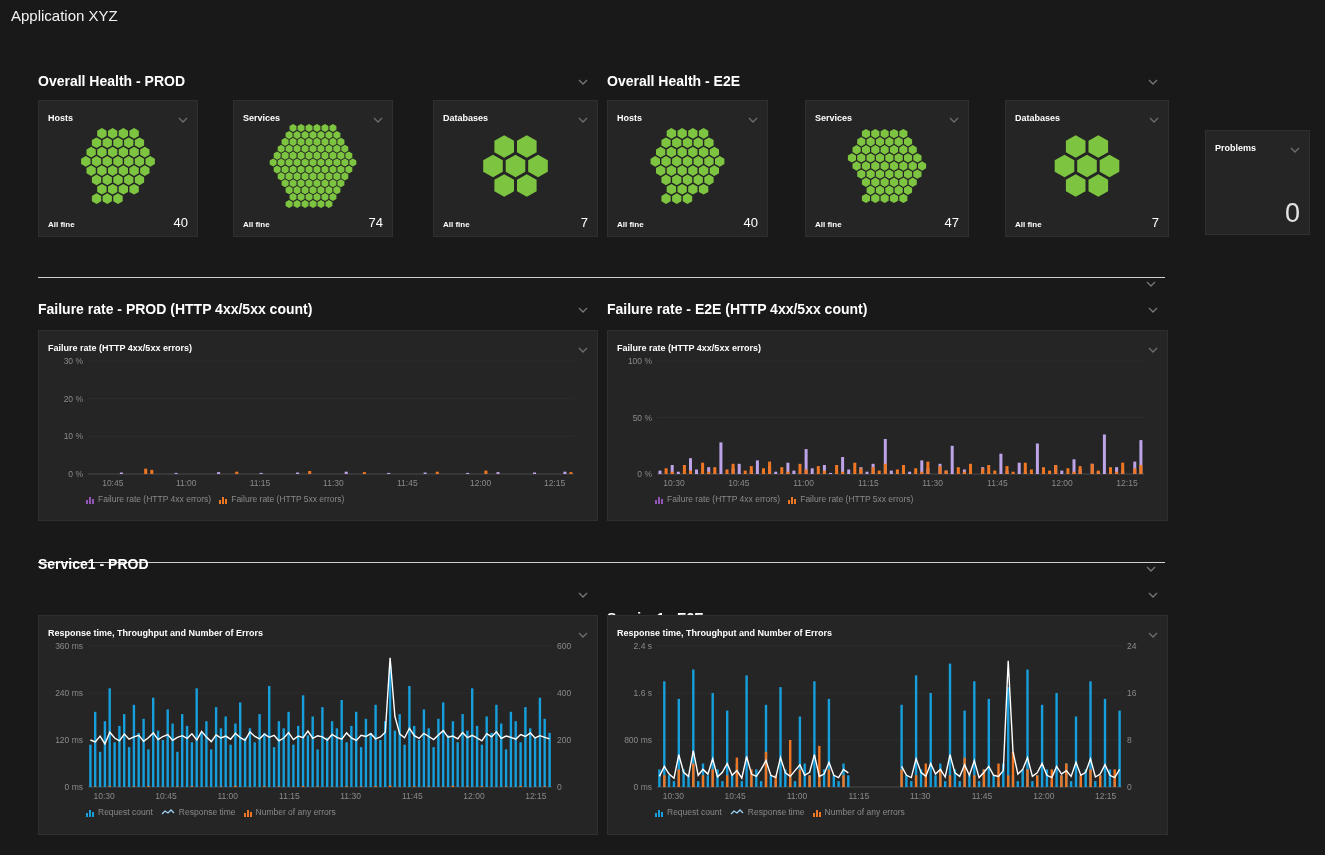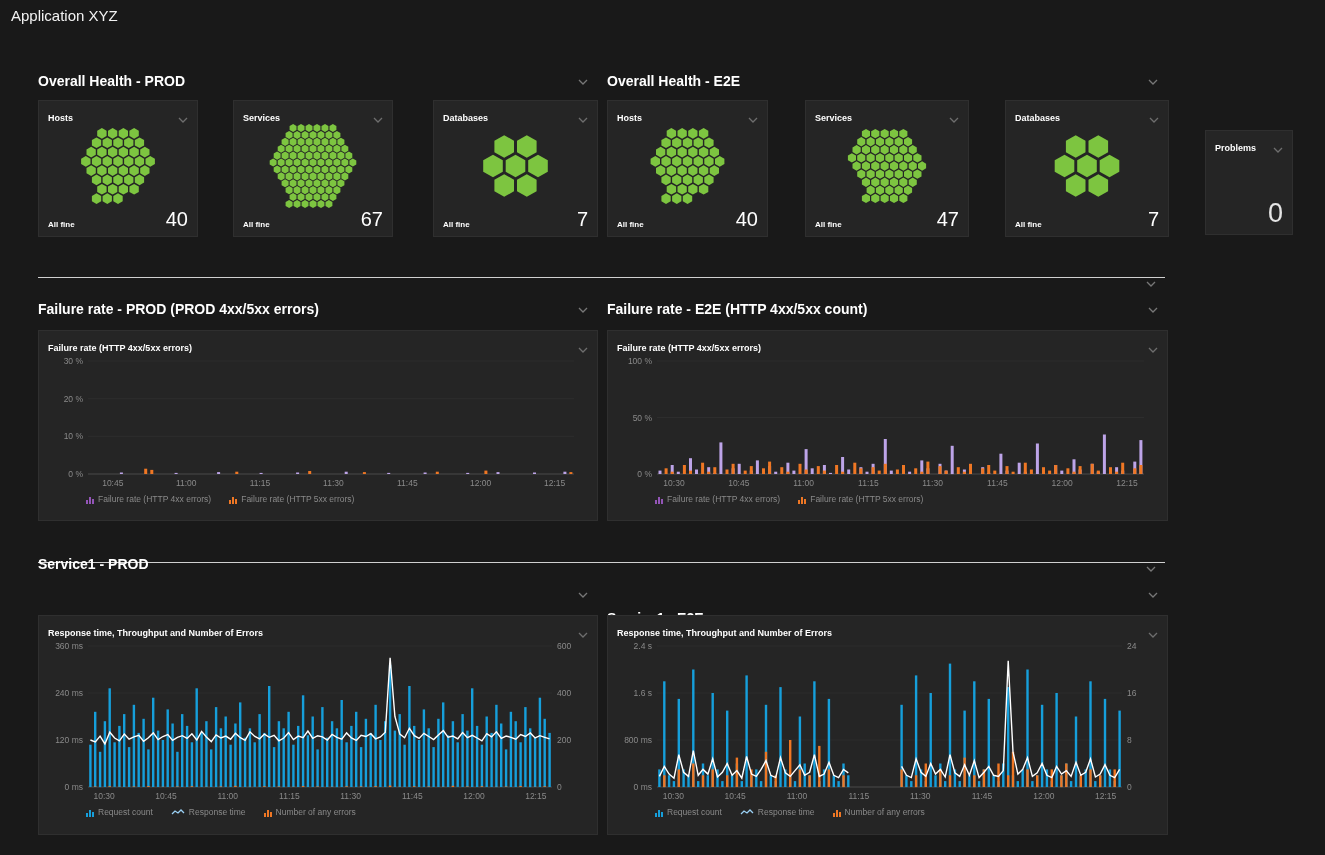--- a/index.html
+++ b/index.html
@@ -11,24 +11,24 @@
   .sec-chev{position:absolute;line-height:0}
   .divider{position:absolute;height:1px;background:#d0d0d0}
   .tile{position:absolute;background:#252525;border:1px solid #2f2f2f;
         display:flex;flex-direction:column;padding:7px 9px}
   .tile-head{display:flex;justify-content:space-between;align-items:flex-end;height:15px;flex:none}
   .tile-title{font-size:9px;font-weight:700;color:#fff;white-space:nowrap}
   .chev{line-height:0}
   .hexwrap{flex:1 1 auto;min-height:0}
   .tile-foot{display:flex;justify-content:space-between;align-items:flex-end;height:20px;flex:none}
   .status{font-size:8px;font-weight:700}
-  .count{font-size:20px;line-height:1}
+  .count{font-size:13px;line-height:1}
   .big-zero{margin-top:auto;text-align:right;font-size:27px;color:#e4e4e4;line-height:1}
   .chart{width:100%;flex:none}
-  .legend{display:flex;gap:18px;align-items:center;padding-left:38px;height:16px;flex:none;margin-top:2px}
+  .legend{display:flex;gap:8px;align-items:center;padding-left:38px;height:16px;flex:none;margin-top:2px}
   .legend-item{display:flex;align-items:flex-end;gap:4px;font-size:8.5px;color:#8a8a8a;white-space:nowrap}
   .licon{display:inline-flex;align-items:flex-end;gap:1px;height:8px}
   .licon i{display:block;width:2px}
   .licon.purple i{background:#9355b7}
   .licon.orange i{background:#ef7724}
   .licon.blue i{background:#169fdb}
 </style>
 </head>
 <body>
 
@@ -201,21 +201,21 @@
           <polygon points="49.6,65.1 49.6,69.2 46.1,71.2 42.6,69.2 42.6,65.1 46.1,63.1 " fill="#7dc540"></polygon>
           <polygon points="49.6,78.9 49.6,83.0 46.1,85.0 42.6,83.0 42.6,78.9 46.1,76.9 " fill="#7dc540"></polygon>
           <polygon points="57.5,78.9 57.5,83.0 54.1,85.0 50.6,83.0 50.6,78.9 54.1,76.9 " fill="#7dc540"></polygon>
           <polygon points="65.5,78.9 65.5,83.0 62.0,85.0 58.6,83.0 58.6,78.9 62.0,76.9 " fill="#7dc540"></polygon>
           <polygon points="73.5,78.9 73.5,83.0 70.0,85.0 66.5,83.0 66.5,78.9 70.0,76.9 " fill="#7dc540"></polygon>
           <polygon points="81.4,78.9 81.4,83.0 78.0,85.0 74.5,83.0 74.5,78.9 78.0,76.9 " fill="#7dc540"></polygon>
           <polygon points="89.4,78.9 89.4,83.0 85.9,85.0 82.5,83.0 82.5,78.9 85.9,76.9 " fill="#7dc540"></polygon>
         </svg></div>
     <div class="tile-foot">
       <span class="status">All fine</span>
-      <span class="count">67</span>
+      <span class="count">74</span>
     </div>
   </div>
 
   <div class="tile" style="left:433px;top:100px;width:165px;height:137px">
     <div class="tile-head">
       <span class="tile-title">Databases</span>
       <span class="chev"><svg width="10" height="6" viewBox="0 0 10 6">
             <path d="M1 1l4 4 4-4" fill="none" stroke="#6e6e6e" stroke-width="1.3"></path>
           </svg></span>
     </div>
@@ -376,36 +376,36 @@
           <polygon points="93.1,17.8 93.1,29.2 83.3,34.8 73.5,29.2 73.5,17.8 83.3,12.2 " fill="#7dc540"></polygon>
           <polygon points="70.5,17.8 70.5,29.2 60.7,34.8 50.9,29.2 50.9,17.8 60.7,12.2 " fill="#7dc540"></polygon>
           <polygon points="59.3,37.3 59.3,48.7 49.5,54.3 39.7,48.7 39.7,37.3 49.5,31.7 " fill="#7dc540"></polygon>
         </svg></div>
     <div class="tile-foot">
       <span class="status">All fine</span>
       <span class="count">7</span>
     </div>
   </div>
 
-  <div class="tile" style="left:1205px;top:130px;width:88px;height:105px">
+  <div class="tile" style="left:1205px;top:130px;width:105px;height:105px">
     <div class="tile-head">
       <span class="tile-title">Problems</span>
       <span class="chev"><svg width="10" height="6" viewBox="0 0 10 6">
             <path d="M1 1l4 4 4-4" fill="none" stroke="#6e6e6e" stroke-width="1.3"></path>
           </svg></span>
     </div>
     <div class="big-zero">0</div>
   </div>
 
   <div class="divider" style="left:38px;top:277px;width:1127px"></div>
   <span class="sec-chev" style="left:1146px;top:281px"><svg width="10" height="6" viewBox="0 0 10 6">
         <path d="M1 1l4 4 4-4" fill="none" stroke="#777" stroke-width="1.3"></path>
       </svg></span>
 
-  <div class="section-h" style="left:38px;top:301px">Failure rate - PROD (PROD 4xx/5xx errors)</div>
+  <div class="section-h" style="left:38px;top:301px">Failure rate - PROD (HTTP 4xx/5xx count)</div>
   <span class="sec-chev" style="left:578px;top:307px"><svg width="10" height="6" viewBox="0 0 10 6">
         <path d="M1 1l4 4 4-4" fill="none" stroke="#777" stroke-width="1.3"></path>
       </svg></span>
   <div class="section-h" style="left:607px;top:301px">Failure rate - E2E (HTTP 4xx/5xx count)</div>
   <span class="sec-chev" style="left:1148px;top:307px"><svg width="10" height="6" viewBox="0 0 10 6">
         <path d="M1 1l4 4 4-4" fill="none" stroke="#777" stroke-width="1.3"></path>
       </svg></span>
 
   <div class="tile" style="left:38px;top:330px;width:560px;height:191px">
     <div class="tile-head">

